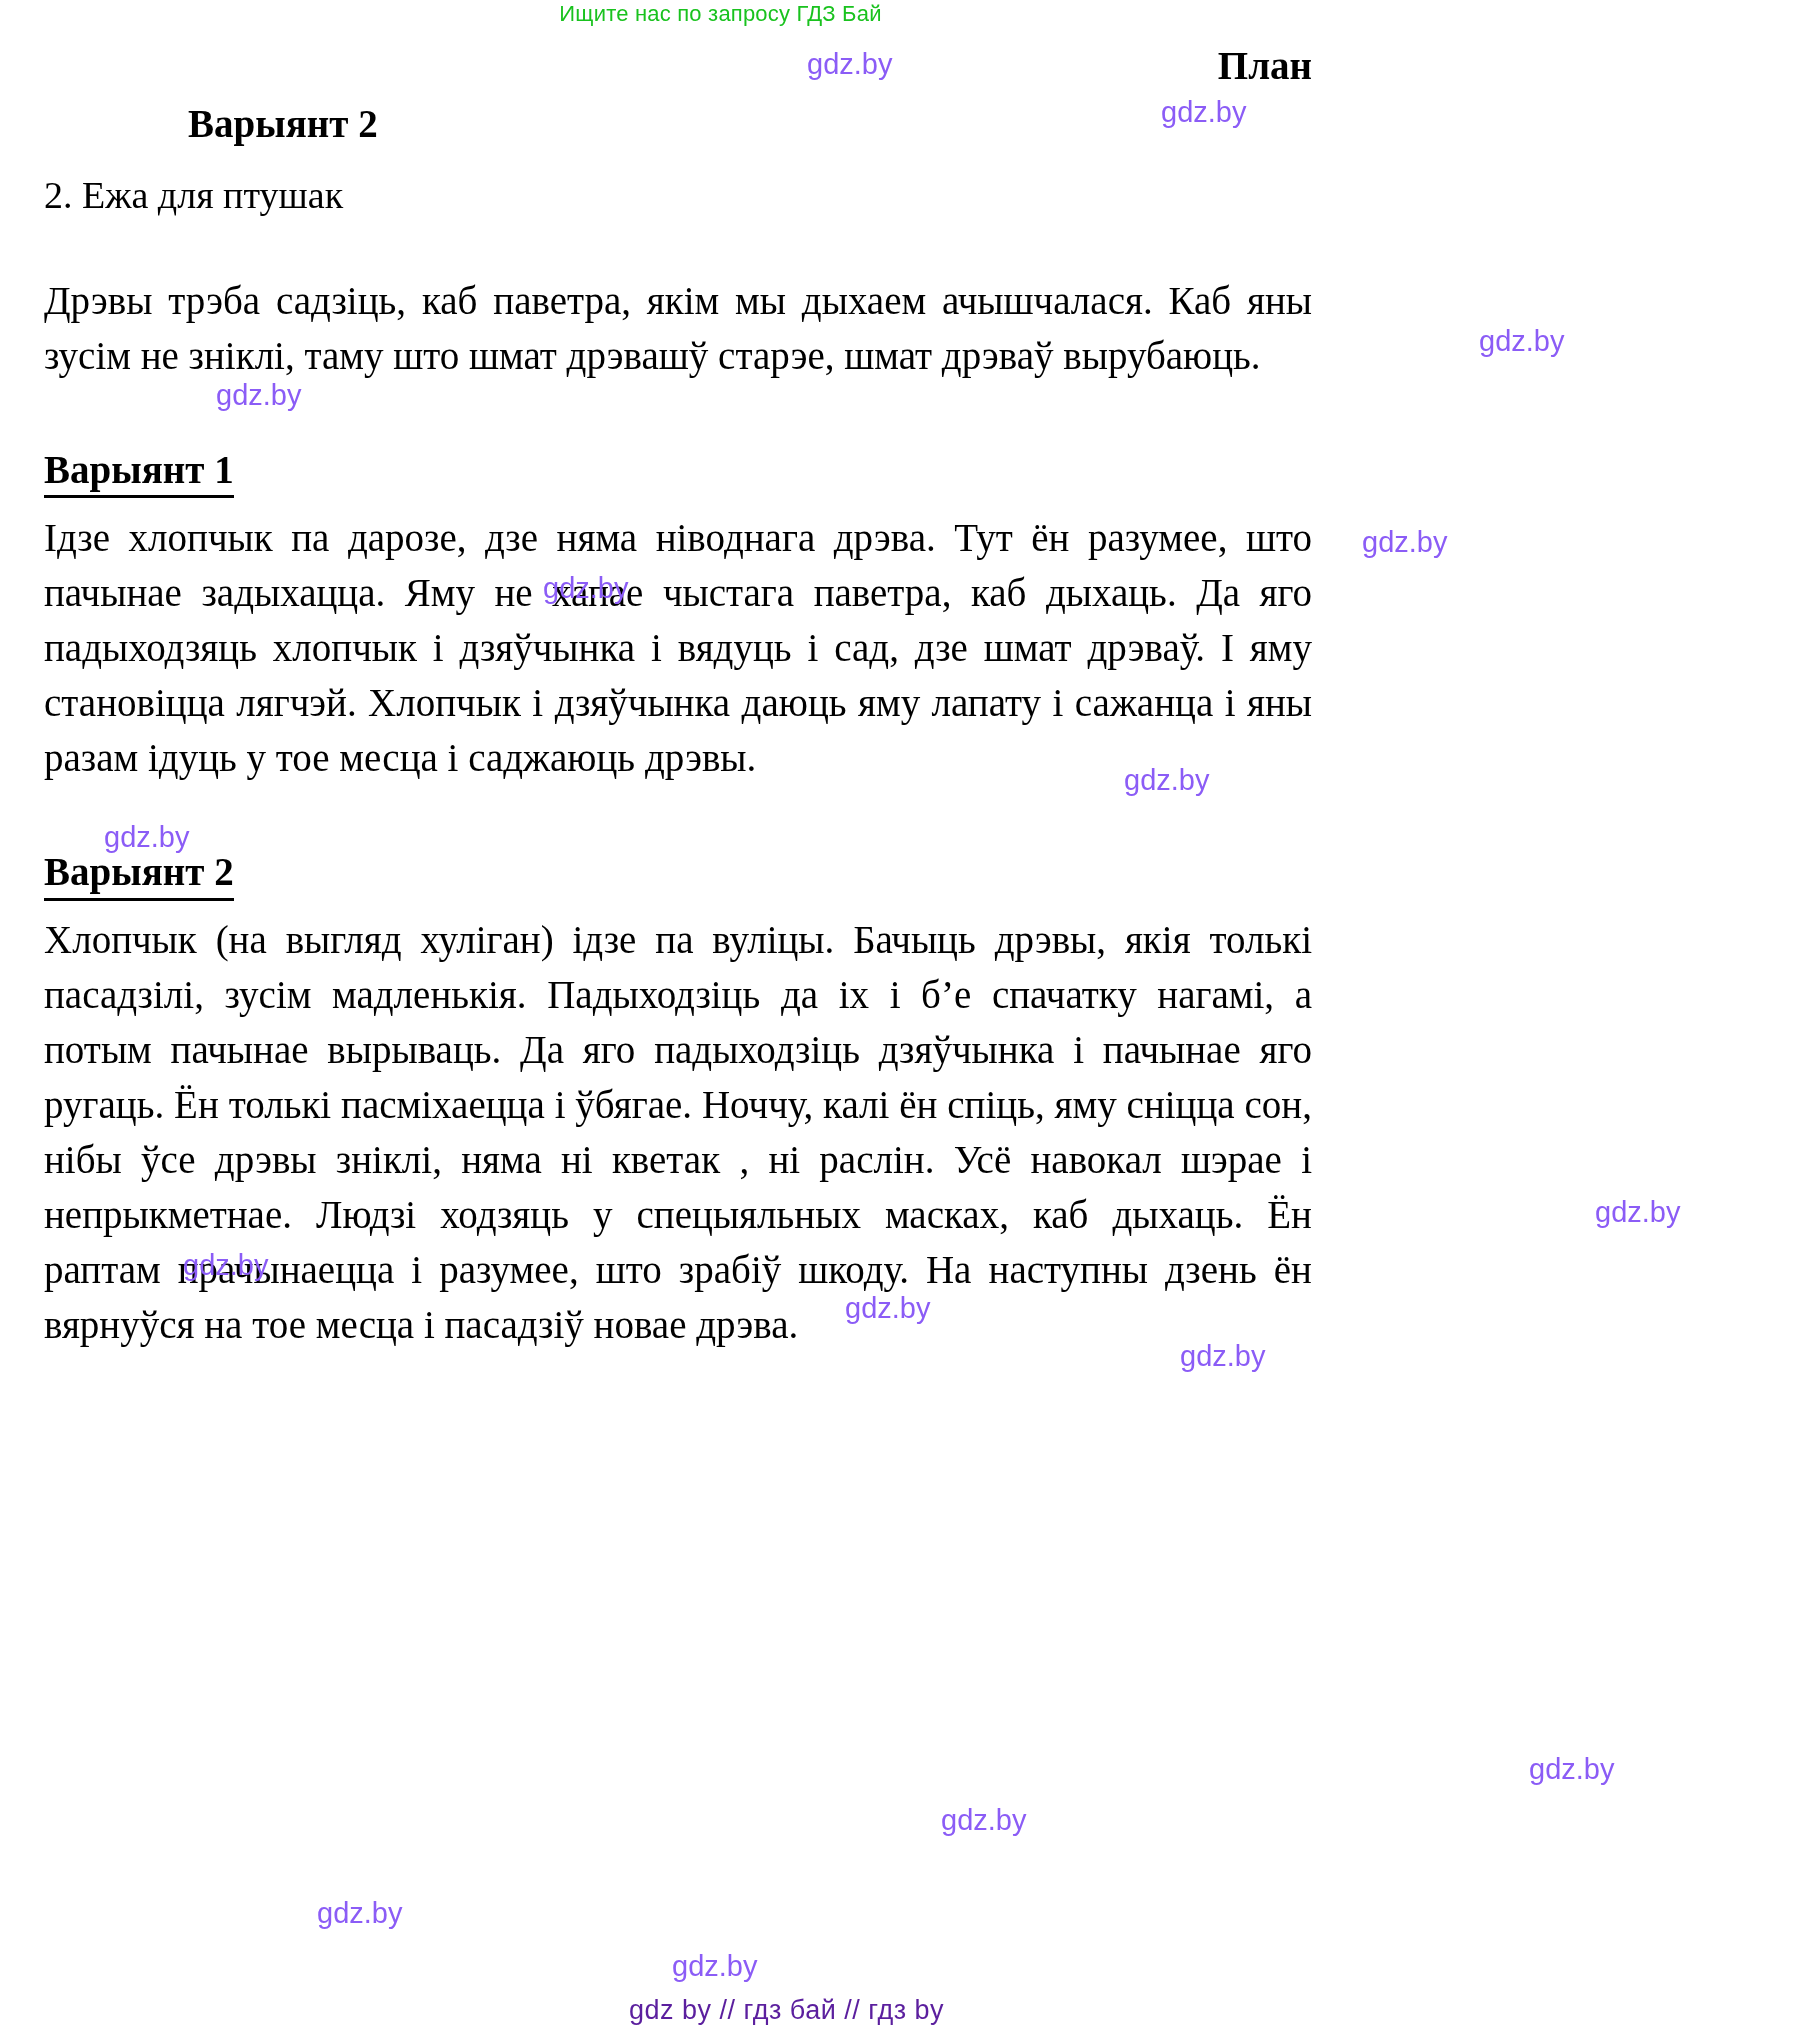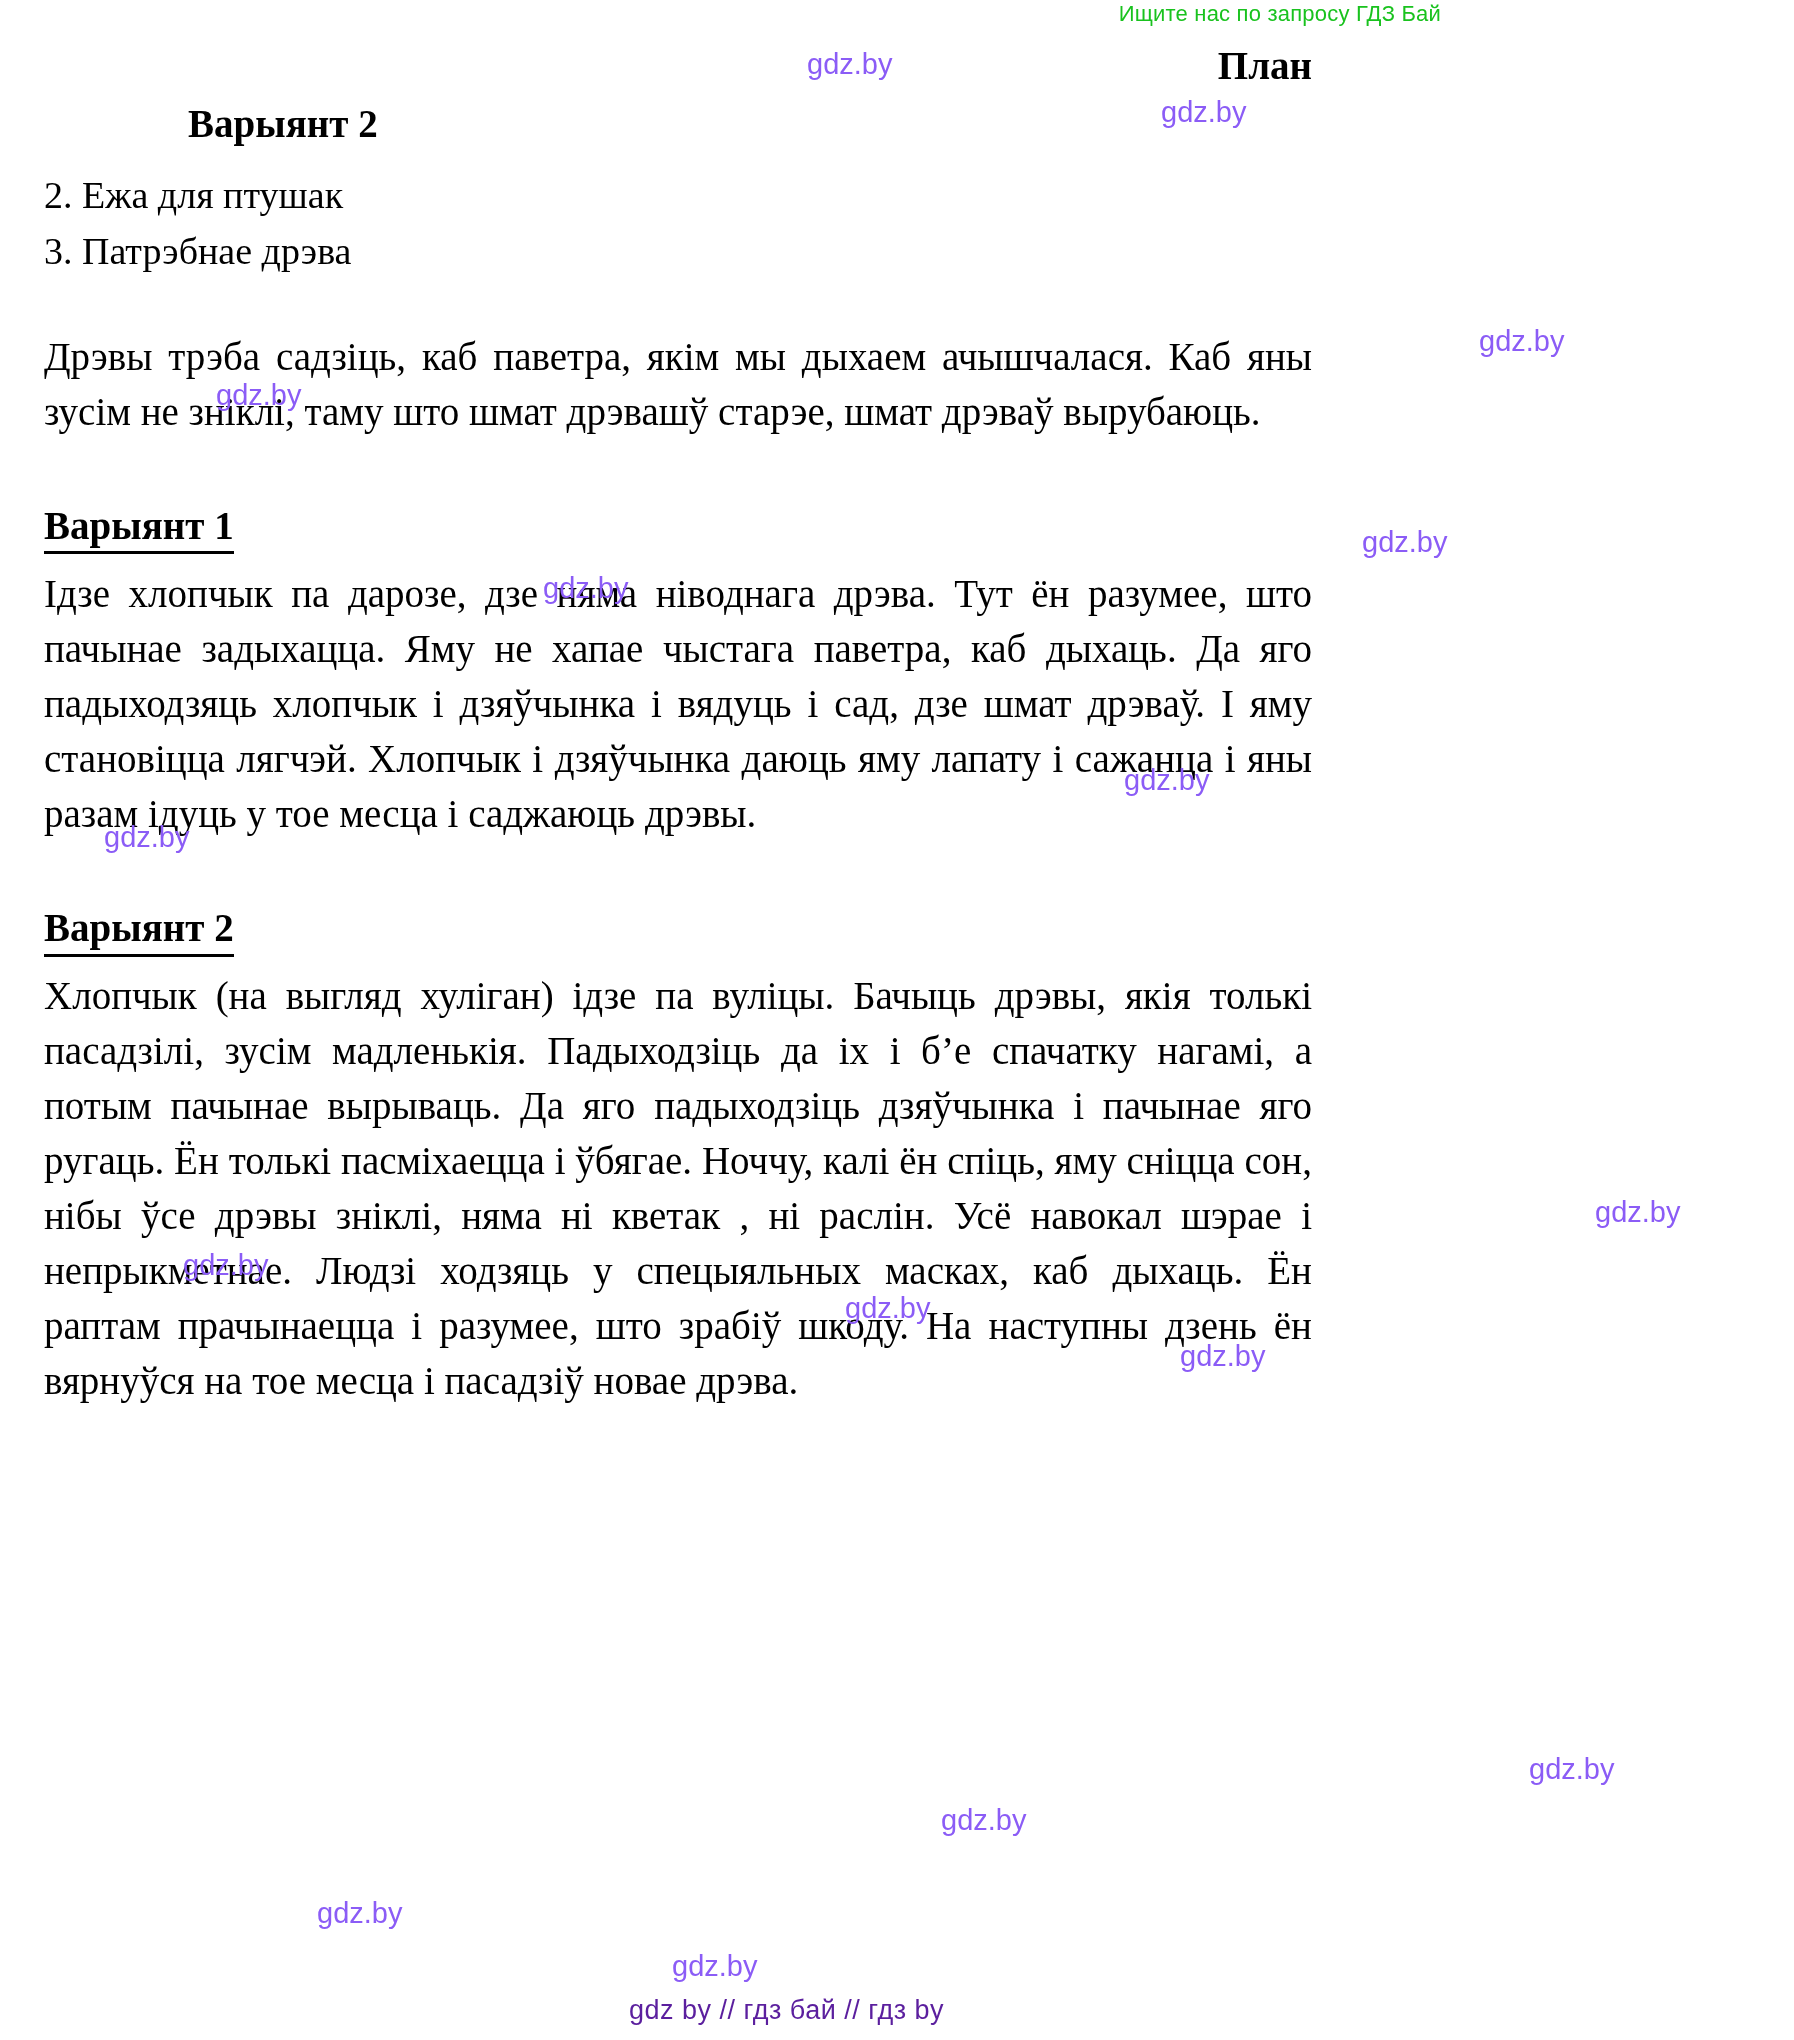--- a/index.html
+++ b/index.html
@@ -15,21 +15,21 @@
     font-family: "Liberation Serif", "DejaVu Serif", serif;
     color: #000000;
   }
 
   
   .promo-banner {
     position: absolute;
     top: 0px;
     left: 0;
     width: 1441px;
-    text-align: right;
+    text-align: center;
     font-family: "Liberation Sans", "DejaVu Sans", sans-serif;
     font-size: 22px;
     line-height: 27px;
     color: #19c21e;
     letter-spacing: 0.2px;
     white-space: nowrap;
   }
 
   
   .page {
@@ -131,21 +131,20 @@
 
 <div class="page">
 
   <div class="plan-block">
     <div class="plan-title">План</div>
     <div class="plan-variant">Варыянт 2</div>
   </div>
 
   <div class="plan-list">
     <div class="plan-item">2. Ежа для птушак</div>
-    <div class="plan-item">3. Патрэбнае дрэва</div>
   </div>
 
 
   <div class="intro-para">Дрэвы трэба садзіць, каб паветра, якім мы дыхаем ачышчалася. Каб яны зусім не зніклі, таму што шмат дрэвашў старэе, шмат дрэваў вырубаюць.</div>
 
   <div>
     <div class="section-heading">Варыянт 1</div>
     <div class="body-para">Ідзе хлопчык па дарозе, дзе няма ніводнага дрэва. Тут ён разумее, што пачынае задыхацца. Яму не хапае чыстага паветра, каб дыхаць. Да яго падыходзяць хлопчык і дзяўчынка і вядуць і сад, дзе шмат дрэваў. І яму становіцца лягчэй. Хлопчык і дзяўчынка даюць яму лапату і сажанца і яны разам ідуць у тое месца і саджаюць дрэвы.</div>
   </div>
 

